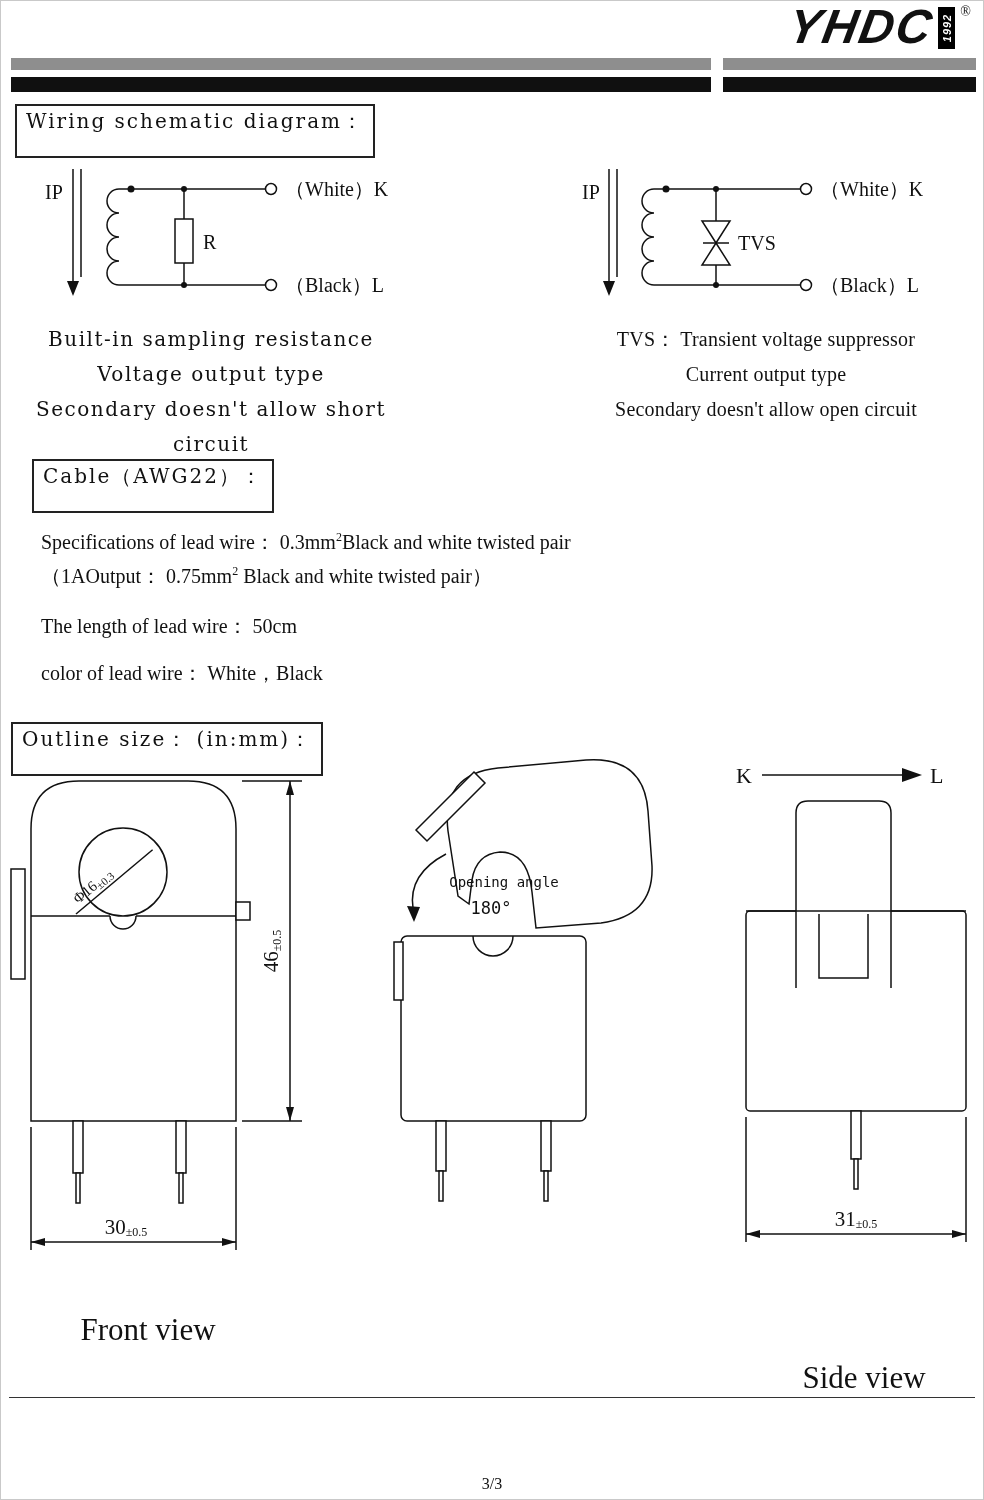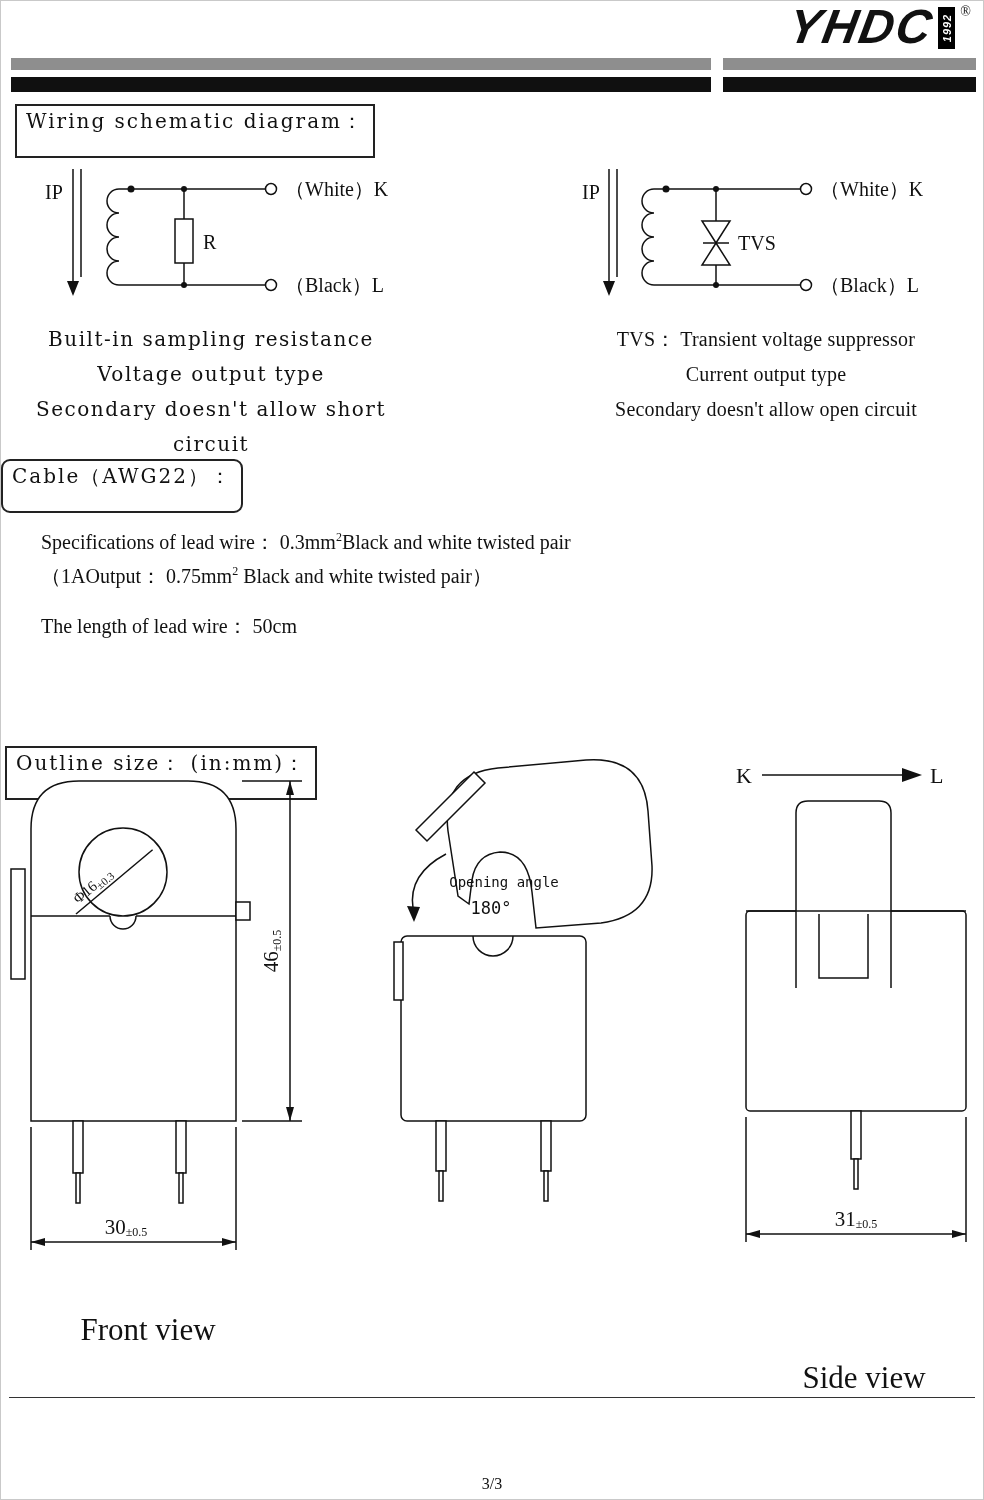--- a/index.html
+++ b/index.html
@@ -19,22 +19,22 @@
   .bar{position:absolute;}
   #bar-g-l{left:10px;top:57px;width:700px;height:12px;background:#8e8e8e;}
   #bar-g-r{left:722px;top:57px;width:253px;height:12px;background:#8e8e8e;}
   #bar-b-l{left:10px;top:76px;width:700px;height:15px;background:#101010;}
   #bar-b-r{left:722px;top:76px;width:253px;height:15px;background:#101010;}
 
   
   .box-heading{position:absolute;border:2px solid #222;padding:2px 9px 21px;white-space:nowrap;
                font-family:"DejaVu Serif",serif;font-size:20px;letter-spacing:2px;}
   #h-wiring{left:14px;top:103px;}
-  #h-cable{left:0;top:458px;border-radius:9px;}
-  #h-outline{left:4px;top:721px;margin-top:24px;}
+  #h-cable{left:31px;top:458px;}
+  #h-outline{left:10px;top:721px;}
 
   
   svg{position:absolute;overflow:visible;}
   svg .k{stroke:#111;stroke-width:1.5;fill:none;}
   svg .w{fill:#fff;stroke:#111;stroke-width:1.5;}
   svg .f{fill:#111;stroke:none;}
   svg text{fill:#111;font-family:"Liberation Serif",serif;}
   .serif20{font-size:20px;}
   .serif22{font-size:22px;}
   .t15{font-size:15px;}
@@ -151,20 +151,21 @@
     <div>TVS： Transient voltage suppressor</div>
     <div>Current output type</div>
     <div>Secondary doesn't allow open circuit</div>
   </div>
 
   <div class="box-heading" id="h-cable">Cable（AWG22）：</div>
   <div class="cable-text">
     <p class="cl1"><span>Specifications of lead wire： 0.3mm</span><sup>2</sup><span>Black and white twisted pair</span></p>
     <p class="cl2"><span>（1AOutput： 0.75mm</span><sup>2</sup><span> Black and white twisted pair）</span></p>
     <p class="cl3">The length of lead wire： 50cm</p>
+    <p class="cl4">color of lead wire： White，Black</p>
   </div>
 
   <div class="box-heading" id="h-outline">Outline size： (in:mm)：</div>
 
   <svg style="left:5px;top:763px" width="345" height="490" viewBox="0 0 345 490">
     <path d="M 25 357 L 25 65 Q 25 17 73 17 L 182 17 Q 230 17 230 65 L 230 357 Z" class="w"></path>
     <rect x="5" y="105" width="14" height="110" class="w"></rect>
     <rect x="230" y="138" width="14" height="18" class="w"></rect>
     <circle cx="117" cy="108" r="44" class="w"></circle>
     <g>

